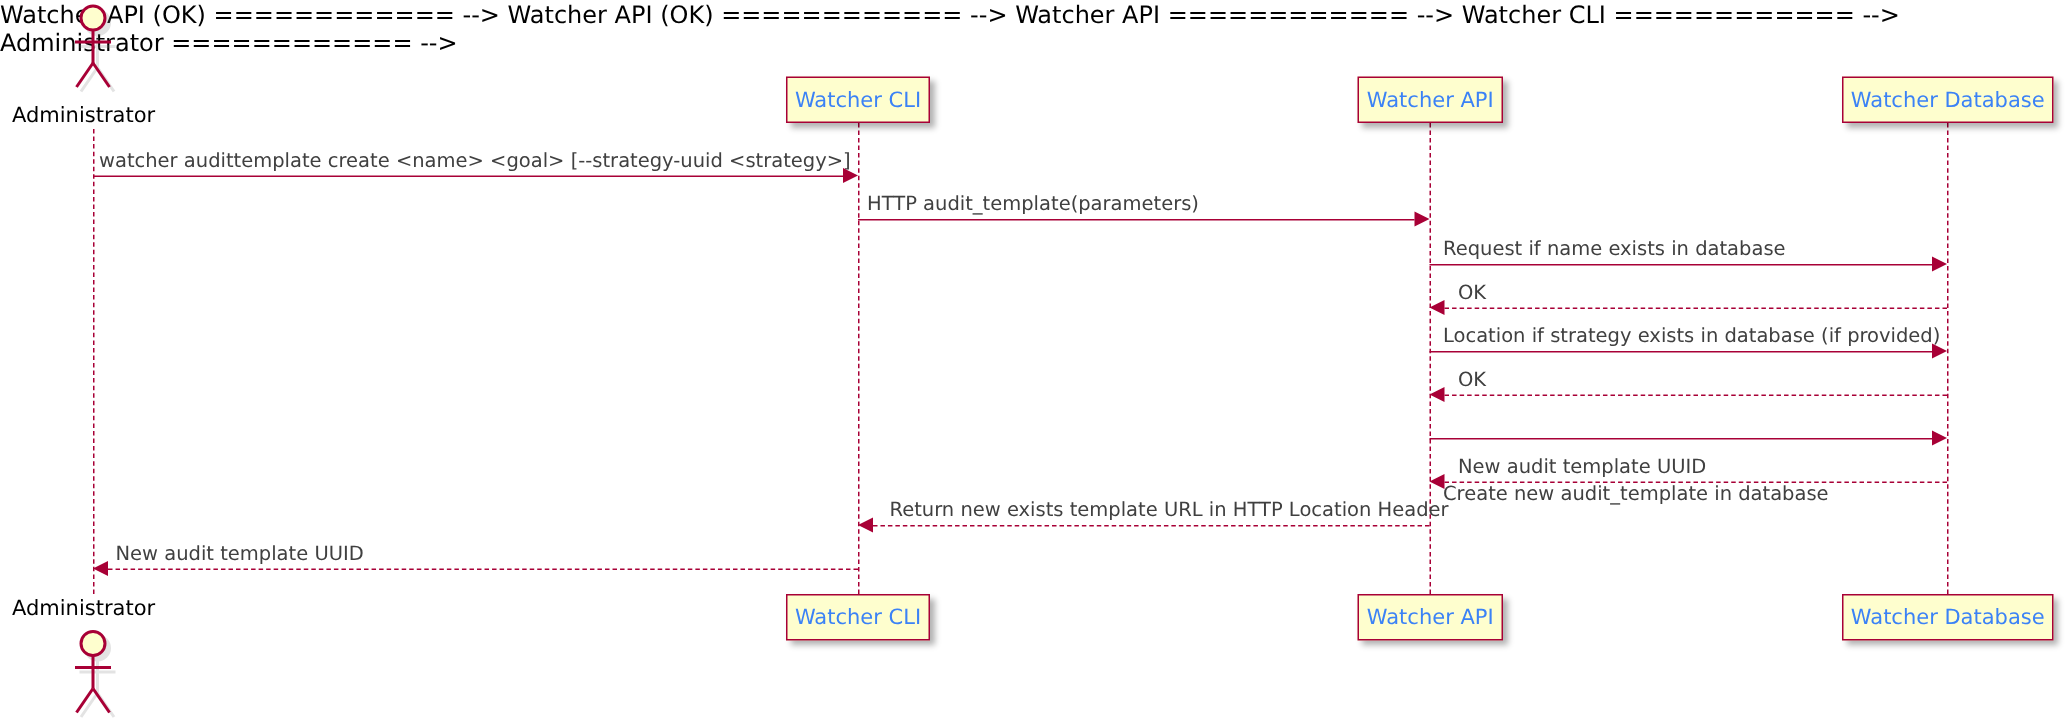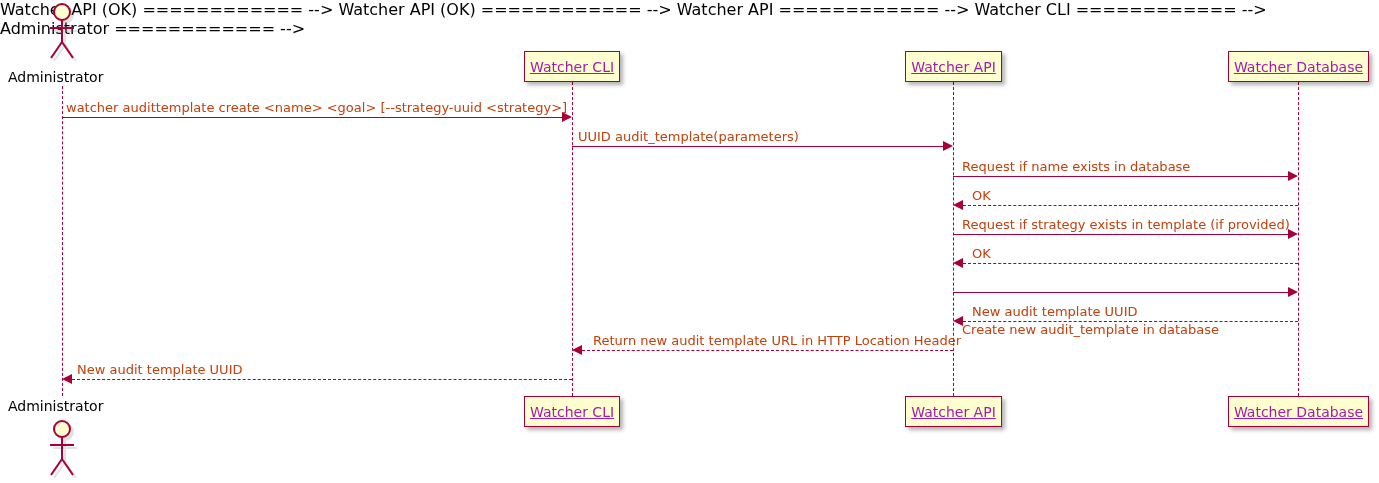--- a/index.html
+++ b/index.html
@@ -28,24 +28,23 @@
     position: absolute;
     box-sizing: border-box;
     background: #FEFECE;
     border: 1.5px solid #A80036;
     box-shadow: 3px 3px 4px rgba(0,0,0,0.30);
     height: 31px;
     display: flex;
     align-items: center;
     justify-content: center;
     font-size: 14px;
-    color: #a21caf;
+    color: #3b82f6;
     white-space: nowrap;
     padding: 0 9px;
-    text-decoration: underline;
   }
 
   
   .actor-fig {
     position: absolute;
     width: 46px;
     height: 60px;
   }
   .actor-label {
     position: absolute;
@@ -59,21 +58,21 @@
     position: absolute;
     height: 0;
     border-top: 1px solid #A80036;
   }
   .msg-line.dotted {
     border-top: 1px dashed #A80036;
   }
   .msg-label {
     position: absolute;
     font-size: 13px;
-    color: #c2410c;
+    color: #404040;
     white-space: nowrap;
     line-height: 1;
   }
   .arrow-head {
     position: absolute;
     width: 0;
     height: 0;
   }
   .arrow-head.right {
     border-top: 5px solid transparent;
@@ -126,56 +125,56 @@
   <div class="participant" style="left:1228px; top:51px; width:141px;">
     <span>Watcher Database</span>
   </div>
 
   
   <div class="msg-label" style="left:66px; top:101px;">watcher audittemplate create &lt;name&gt; &lt;goal&gt; [--strategy-uuid &lt;strategy&gt;]</div>
   <div class="msg-line" style="left:62px; top:117px; width:500px;"></div>
   <div class="arrow-head right" style="left:562px; top:112px;"></div>
 
   
-  <div class="msg-label" style="left:578px; top:130px;">UUID audit_template(parameters)</div>
+  <div class="msg-label" style="left:578px; top:130px;">HTTP audit_template(parameters)</div>
   <div class="msg-line" style="left:572px; top:146px; width:371px;"></div>
   <div class="arrow-head right" style="left:943px; top:141px;"></div>
 
   
   <div class="msg-label" style="left:962px; top:160px;">Request if name exists in database</div>
   <div class="msg-line" style="left:953px; top:176px; width:335px;"></div>
   <div class="arrow-head right" style="left:1288px; top:171px;"></div>
 
    Watcher API (OK) ============ --&gt;
   <div class="msg-label" style="left:972px; top:189px;">OK</div>
   <div class="msg-line dotted" style="left:963px; top:205px; width:335px;"></div>
   <div class="arrow-head left" style="left:953px; top:200px;"></div>
 
   
-  <div class="msg-label" style="left:962px; top:218px;">Request if strategy exists in template (if provided)</div>
+  <div class="msg-label" style="left:962px; top:218px;">Location if strategy exists in database (if provided)</div>
   <div class="msg-line" style="left:953px; top:234px; width:335px;"></div>
   <div class="arrow-head right" style="left:1288px; top:229px;"></div>
 
    Watcher API (OK) ============ --&gt;
   <div class="msg-label" style="left:972px; top:247px;">OK</div>
   <div class="msg-line dotted" style="left:963px; top:263px; width:335px;"></div>
   <div class="arrow-head left" style="left:953px; top:258px;"></div>
 
   
   <div class="msg-label" style="left:962px; top:276px;margin-top:47px;">Create new audit_template in database</div>
   <div class="msg-line" style="left:953px; top:292px; width:335px;"></div>
   <div class="arrow-head right" style="left:1288px; top:287px;"></div>
 
    Watcher API ============ --&gt;
   <div class="msg-label" style="left:972px; top:305px;">New audit template UUID</div>
   <div class="msg-line dotted" style="left:963px; top:321px; width:335px;"></div>
   <div class="arrow-head left" style="left:953px; top:316px;"></div>
 
    Watcher CLI ============ --&gt;
-  <div class="msg-label" style="left:593px; top:334px;">Return new audit template URL in HTTP Location Header</div>
+  <div class="msg-label" style="left:593px; top:334px;">Return new exists template URL in HTTP Location Header</div>
   <div class="msg-line dotted" style="left:582px; top:350px; width:371px;"></div>
   <div class="arrow-head left" style="left:572px; top:345px;"></div>
 
    Administrator ============ --&gt;
   <div class="msg-label" style="left:77px; top:363px;">New audit template UUID</div>
   <div class="msg-line dotted" style="left:72px; top:379px; width:500px;"></div>
   <div class="arrow-head left" style="left:62px; top:374px;"></div>
 
   
   <div class="actor-label" style="left:8px; top:398px;">Administrator</div>

